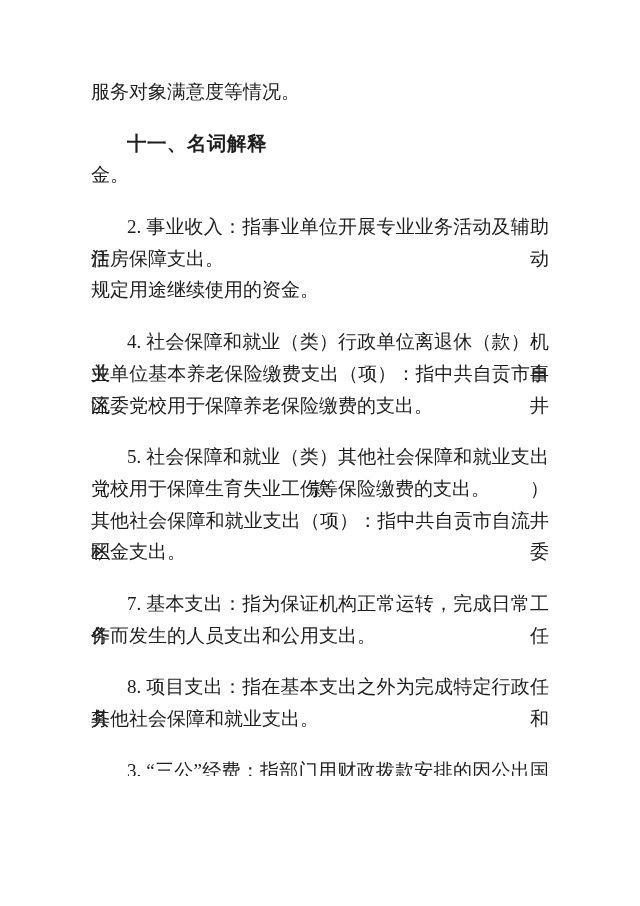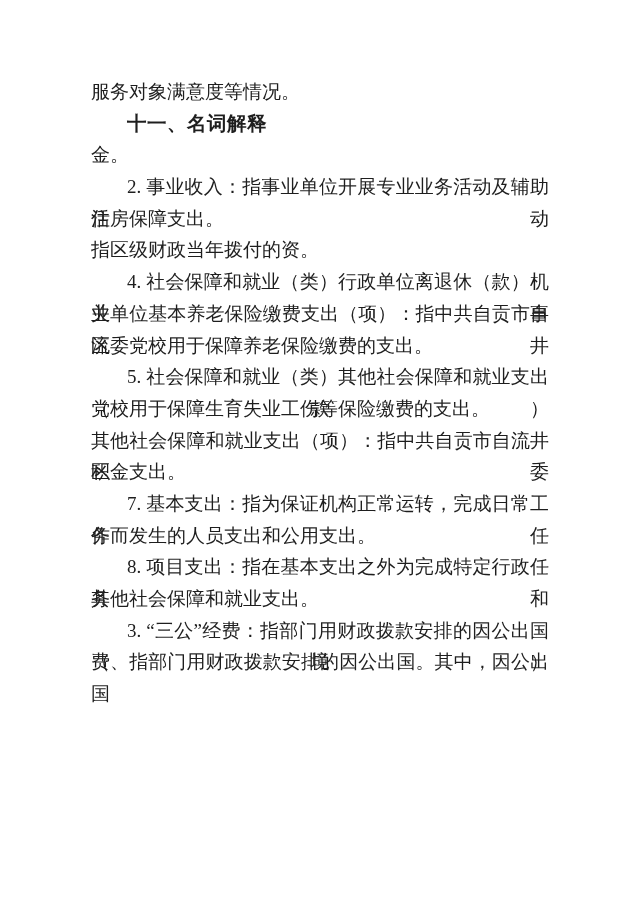--- a/index.html
+++ b/index.html
@@ -31,39 +31,40 @@
     white-space: nowrap;
   }
   .line.fill {
     white-space: normal;
     text-align: justify;
     text-align-last: justify;
     text-justify: inter-ideograph;
   }
   .line.indent {
     text-indent: 36px;
+    margin-top: 20px;
   }
   .line.heading {
     font-family: "Liberation Sans", "DejaVu Sans", sans-serif;
     font-weight: bold;
     font-size: 19.5px;
     letter-spacing: 0.5px;
   }
 </style>
 </head>
 <body>
 
 <div class="page">
   <div class="content" id="doc-content">
       <div class="line">服务对象满意度等情况。</div>
       <div class="line heading indent">十一、名词解释</div>
       <div class="line">金。</div>
       <div class="line indent fill">2. 事业收入：指事业单位开展专业业务活动及辅助活动</div>
       <div class="line">住房保障支出。</div>
-      <div class="line">指区级财政当年拨付的资。</div>
+      <div class="line">规定用途继续使用的资金。</div>
       <div class="line indent fill">4. 社会保障和就业（类）行政单位离退休（款）机关事</div>
       <div class="line fill">业单位基本养老保险缴费支出（项）：指中共自贡市自流井</div>
       <div class="line">区委党校用于保障养老保险缴费的支出。</div>
       <div class="line indent fill">5. 社会保障和就业（类）其他社会保障和就业支出（款）</div>
       <div class="line">党校用于保障生育失业工伤等保险缴费的支出。</div>
       <div class="line fill">其他社会保障和就业支出（项）：指中共自贡市自流井区委</div>
       <div class="line">积金支出。</div>
       <div class="line indent fill">7. 基本支出：指为保证机构正常运转，完成日常工作任</div>
       <div class="line">务而发生的人员支出和公用支出。</div>
       <div class="line indent fill">8. 项目支出：指在基本支出之外为完成特定行政任务和</div>

